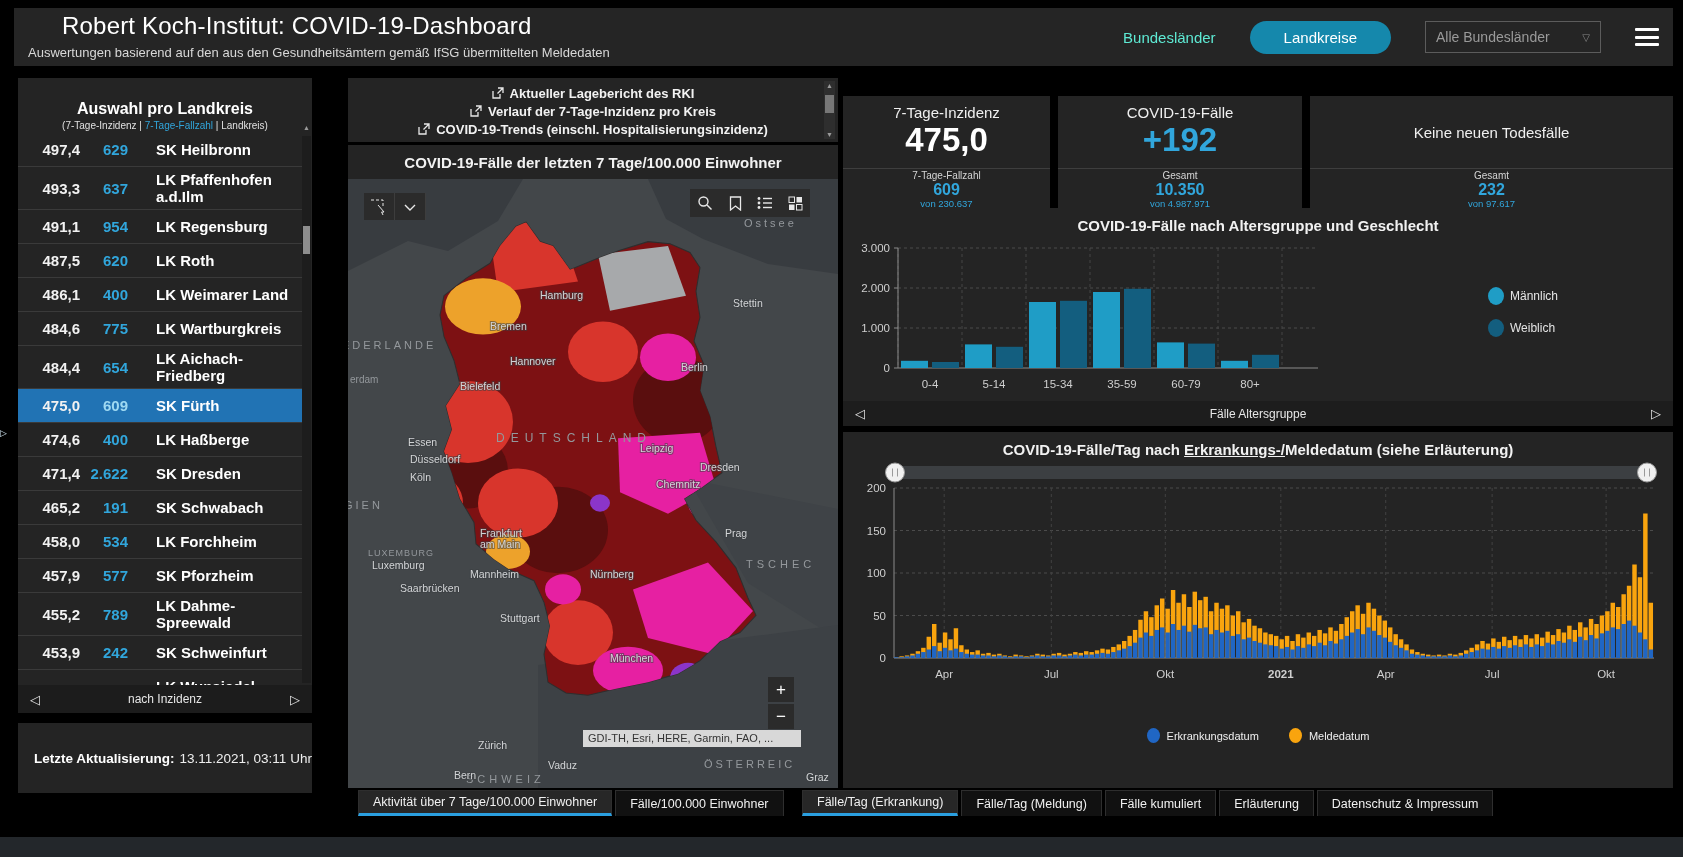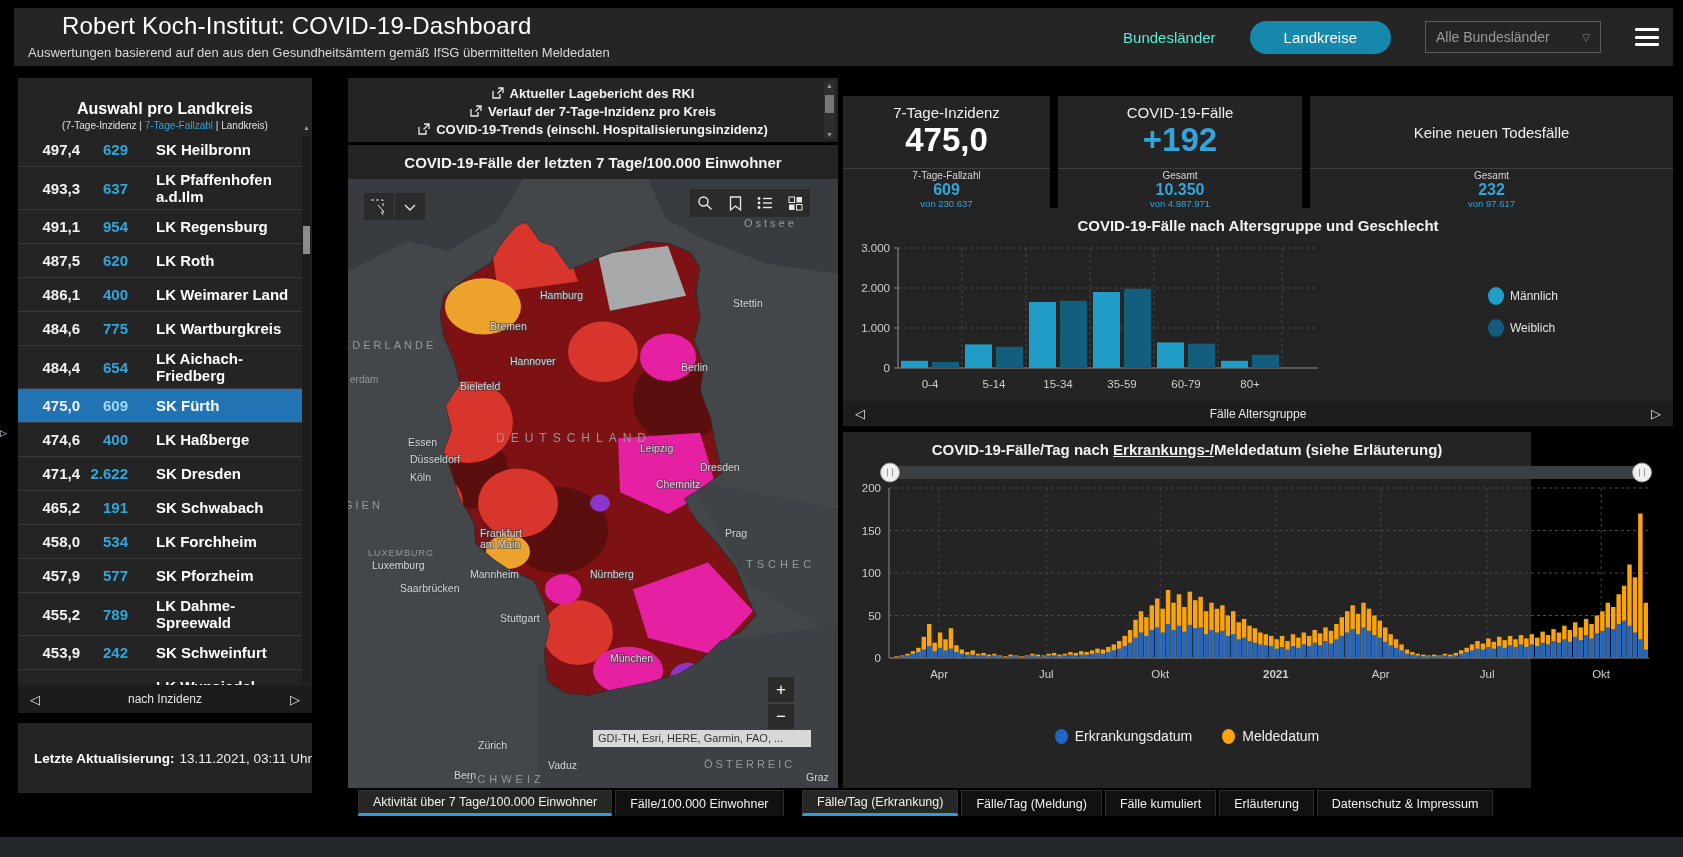--- a/index.html
+++ b/index.html
@@ -64,21 +64,21 @@
   #map-panel { left:348px; top:145px; width:490px; height:643px; overflow:hidden; }
   #map-body { position:absolute; left:0; right:0; top:34px; bottom:0; background:#43474a; overflow:hidden; }
   #map-svg { display:block; }
   .map-btn { position:absolute; background:#2b2b2b; color:#fff; display:flex; align-items:center; justify-content:center; cursor:pointer; }
   #tool-left { left:16px; top:14px; width:62px; height:27px; display:flex; position:absolute; }
   #tool-left .map-btn { position:relative; width:31px; height:27px; border-right:1px solid #3d3d3d; }
   #tool-right { position:absolute; right:28px; top:10px; height:28px; background:#2b2b2b; display:flex; }
   #tool-right .tbtn { width:30px; height:28px; display:flex; align-items:center; justify-content:center; cursor:pointer; }
   #zoom-in  { right:44px; top:498px; width:26px; height:25px; font-size:17px; }
   #zoom-out { right:44px; top:525px; width:26px; height:25px; font-size:17px; }
-  #attribution { position:absolute; left:245px; top:551px; width:218px; height:17px; background:#d8d8d8;
+  #attribution { position:absolute; left:235px; top:551px; width:218px; height:17px; background:#d8d8d8;
     color:#333; font-size:11px; line-height:17px; padding:0 5px; white-space:nowrap; overflow:hidden; }
 
   
   .tabbar { position:absolute; display:flex; gap:3px; height:26px; }
   #map-tabs { left:358px; top:790px; }
   #right-tabs { left:802px; top:790px; }
   .tab { background:#111; border:1px solid #2e2e2e; border-bottom:none; color:#f0f0f0; font-size:12.5px;
     padding:0 14px; display:flex; align-items:center; cursor:pointer; white-space:nowrap; }
   .tab.active { background:#272727; border-bottom:3px solid #2a9fe0; }
 
@@ -96,26 +96,26 @@
   .card-sub .sv { color:#31a6dc; font-size:16px; font-weight:bold; line-height:18px; }
   .card-sub .von { color:#31a6dc; font-size:9.5px; line-height:10px; }
 
   
   #age-panel { left:843px; top:208px; width:830px; height:218px; }
   #age-svg { display:block; margin:4px auto 0; }
   #age-pag { position:absolute; left:0; right:0; bottom:0; height:25px; background:#1d1d1d;
     display:flex; align-items:center; justify-content:space-between; padding:0 12px; }
 
   
-  #ts-panel { left:843px; top:432px; width:688px; height:356px; }
+  #ts-panel { left:843px; top:432px; width:830px; height:356px; }
   #ts-svg { display:block; margin:2px auto 0; }
   #ts-legend { position:absolute; left:0; right:0; top:296px; display:flex; justify-content:center; gap:30px; }
   .leg-item { display:flex; align-items:center; gap:7px; }
   .leg-dot { width:13px; height:15px; border-radius:50%; }
-  .leg-item span { color:#efefef; font-size:14px;text-align:center; }
+  .leg-item span { color:#efefef; font-size:11px;text-align:center; }
 
   #bottom-strip { position:absolute; left:0; right:0; bottom:0; height:20px; background:#23272b; }
 
   svg text { font-family:"Liberation Sans","DejaVu Sans",sans-serif; }
   .axis-lab { fill:#cfcfcf; font-size:11.5px; }
   .city { fill:#d2d4d6; font-size:10.5px; paint-order:stroke; stroke:#3a3e42; stroke-width:2px; stroke-opacity:.55; }
   .region-lab { fill:#94989c; }
 </style>
 </head>
 <body>

